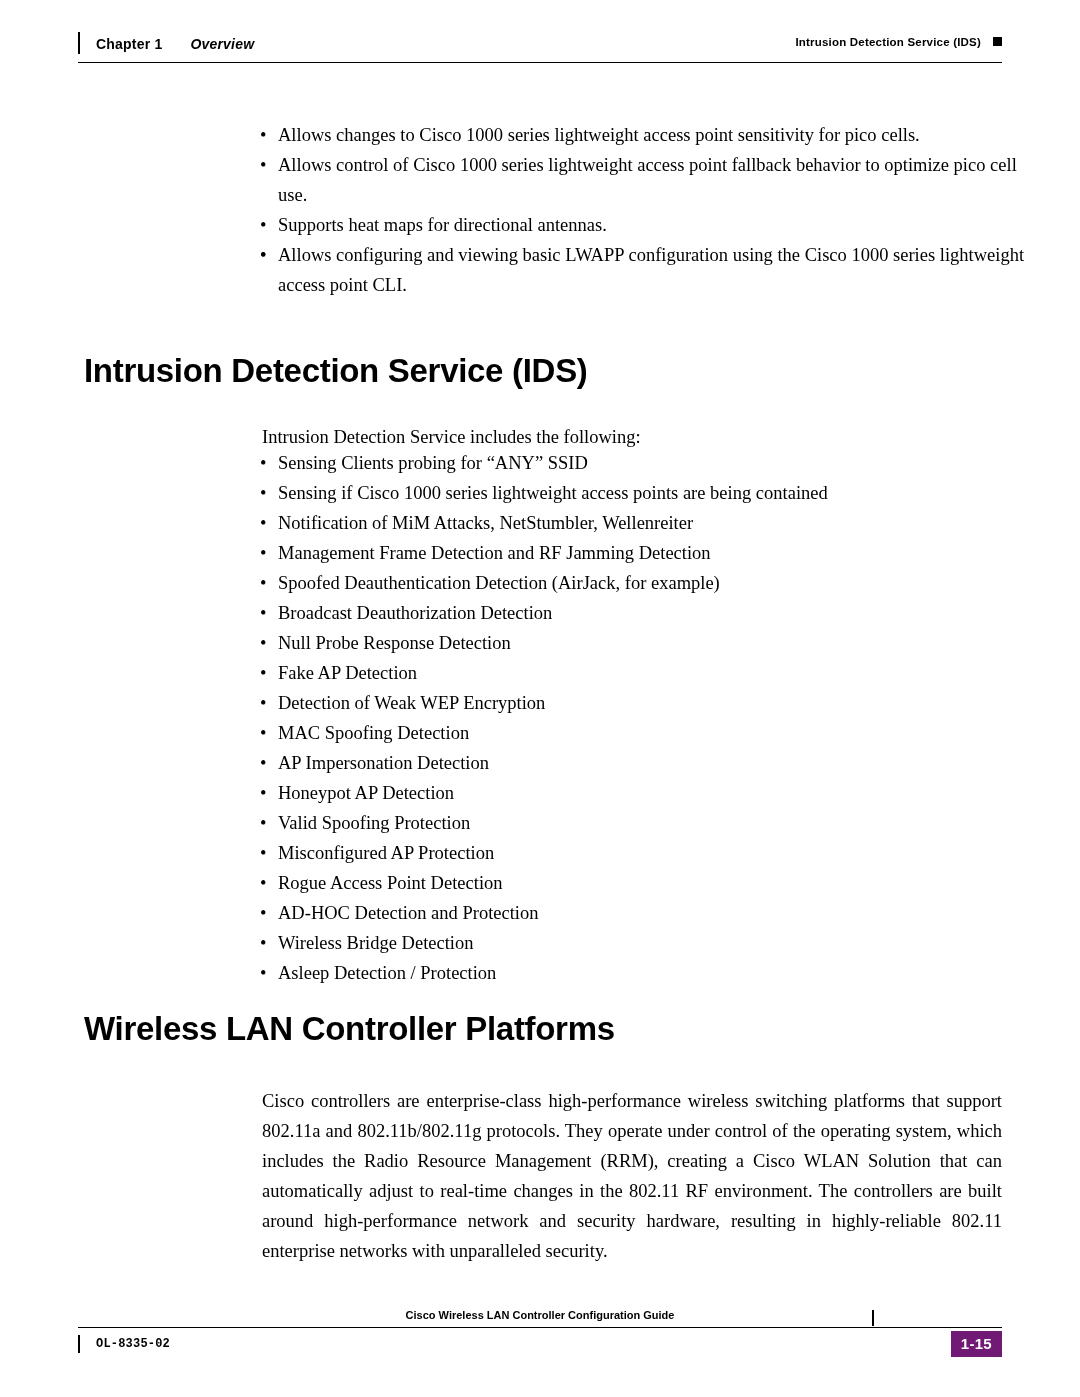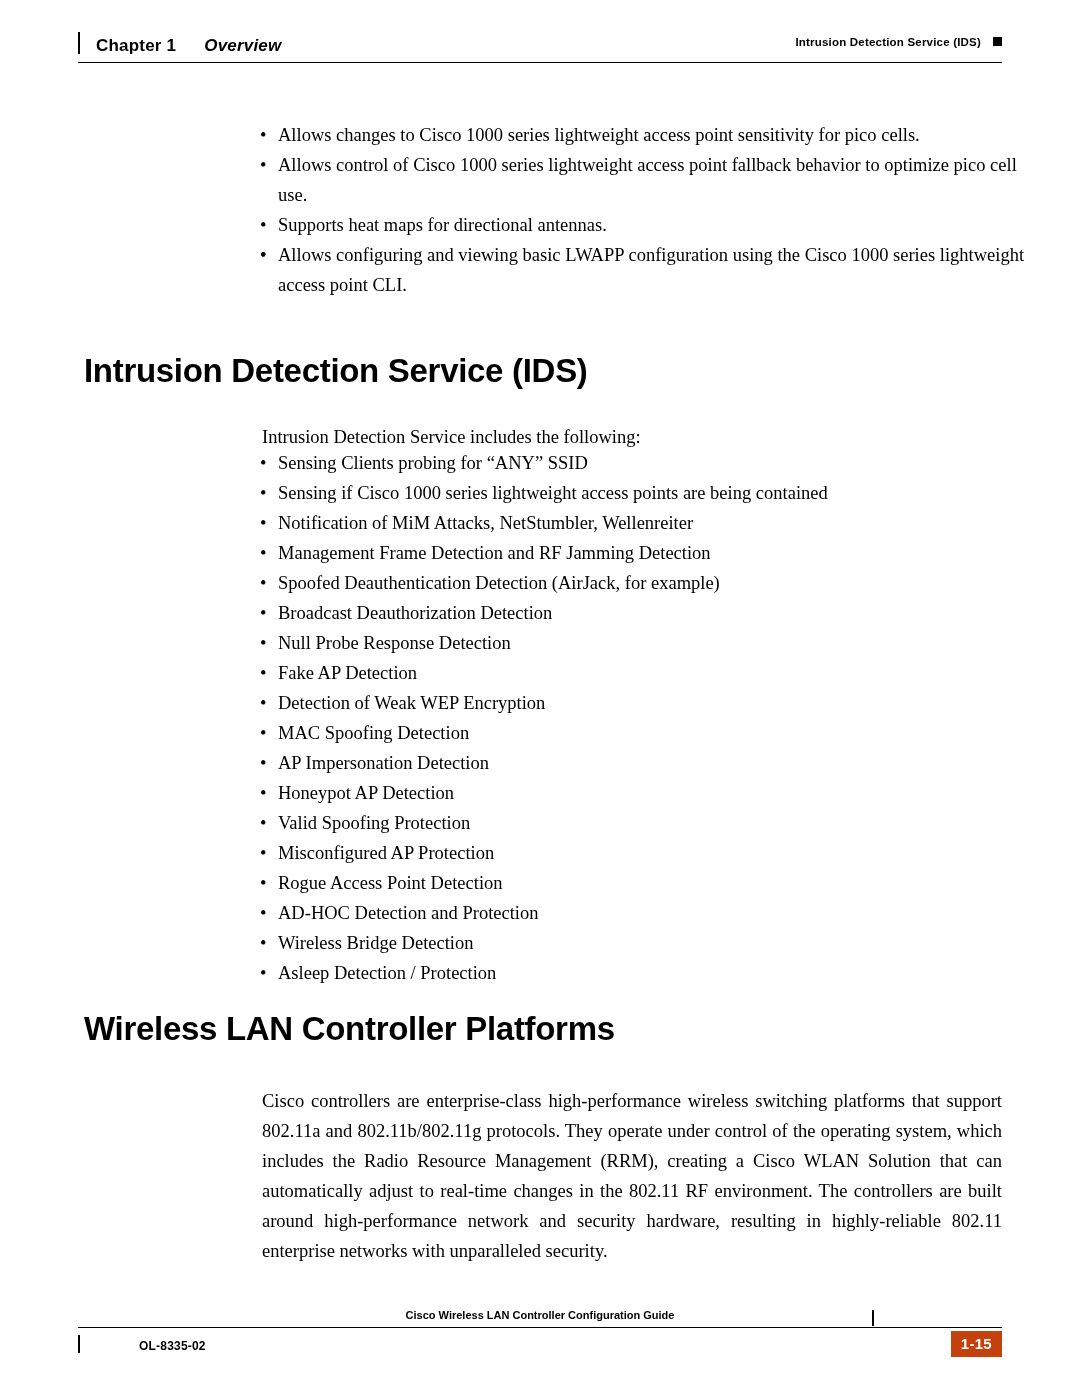--- a/index.html
+++ b/index.html
@@ -38,21 +38,21 @@
     border-bottom: 1px solid #000000;
   }
   .header-left {
     position: absolute;
     left: 0;
     top: 6px;
     display: flex;
     align-items: flex-end;
     font-family: "Liberation Sans", sans-serif;
     font-weight: bold;
-    font-size: 17px;
+    font-size: 14px;
     letter-spacing: 0.2px;
   }
   .header-tick-left {
     position: absolute;
     left: 0px;
     top: 2px;
     width: 2px;
     height: 22px;
     background: #000000;
   }
@@ -198,38 +198,37 @@
     top: 1px;
     width: 2px;
     height: 16px;
     background: #000000;
   }
   .footer-left {
     position: absolute;
     left: 0;
     top: 26px;
     display: flex;
-    align-items: flex-end;
-    font-family: Liberation Sans, sans-serif;
+    align-items: center;
+    font-family: Liberation Mono, monospace;
     font-weight: bold;
     font-size: 12px;
     letter-spacing: 0.2px;
-    gap: 43px;
   }
   .footer-tick {
     width: 2px;
     height: 18px;
     background: #000000;
     margin-right: 16px;
   }
   .footer-pagebox {
     position: absolute;
     right: 0;
     top: 22px;
-    background: #c2410c;
+    background: #701a75;
     color: #ffffff;
     font-family: "Liberation Sans", sans-serif;
     font-weight: bold;
     font-size: 15px;
     padding: 4px 10px 5px 10px;
     letter-spacing: 0.3px;
   }
 </style>
 </head>
 <body>

